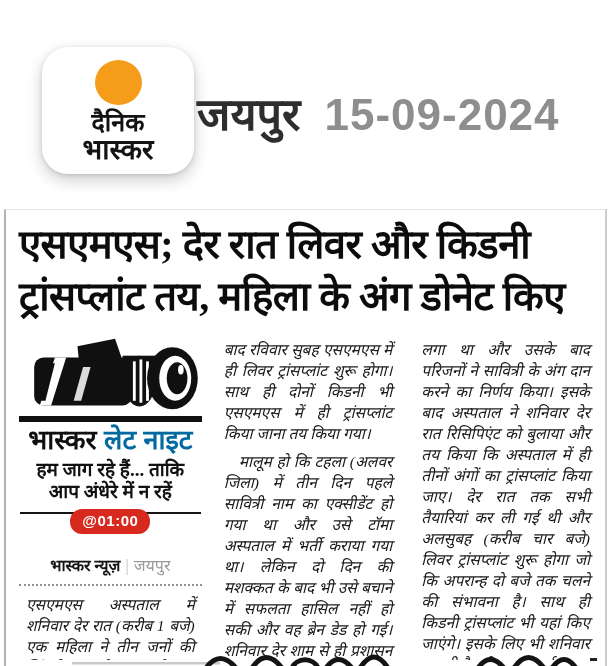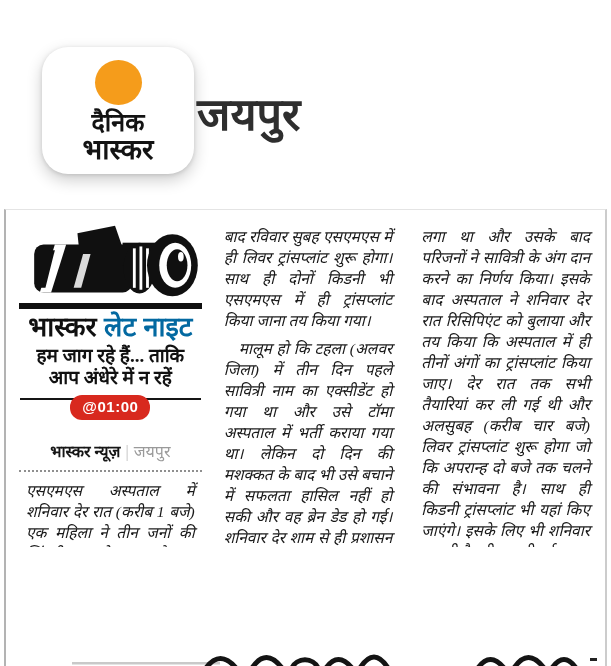--- a/index.html
+++ b/index.html
@@ -61,24 +61,29 @@
 <div class="logo-card">
   <div class="logo-dot"></div>
   <div class="logo-text">
     <span class="logo-line1">दैनिक</span>
     <span class="logo-line2">भास्कर</span>
   </div>
 </div>
 
 <div class="masthead-row">
   <span class="city">जयपुर</span>
+  <span class="date">15-09-2024</span>
 </div>
 
 <div class="clipping">
 
+  <h1 class="headline">
+    <span>एसएमएस; देर रात लिवर और किडनी</span>
+    <span>ट्रांसप्लांट तय, महिला के अंग डोनेट किए</span>
+  </h1>
 
   <div class="cols">
 
     <div class="col">
       <div class="promo">
         <div class="camera-wrap">
           <svg width="100%" height="82" viewBox="0 0 190 84" preserveAspectRatio="xMidYMax meet">
             <path d="M60 12 L100 4 L108 27 L62 31 Z" fill="#101010"></path>
             <rect x="14" y="24" width="104" height="51" rx="10" fill="#101010"></rect>
             <path d="M36 24 l12 0 l-16 51 l-12 0 Z" fill="#ffffff"></path>

